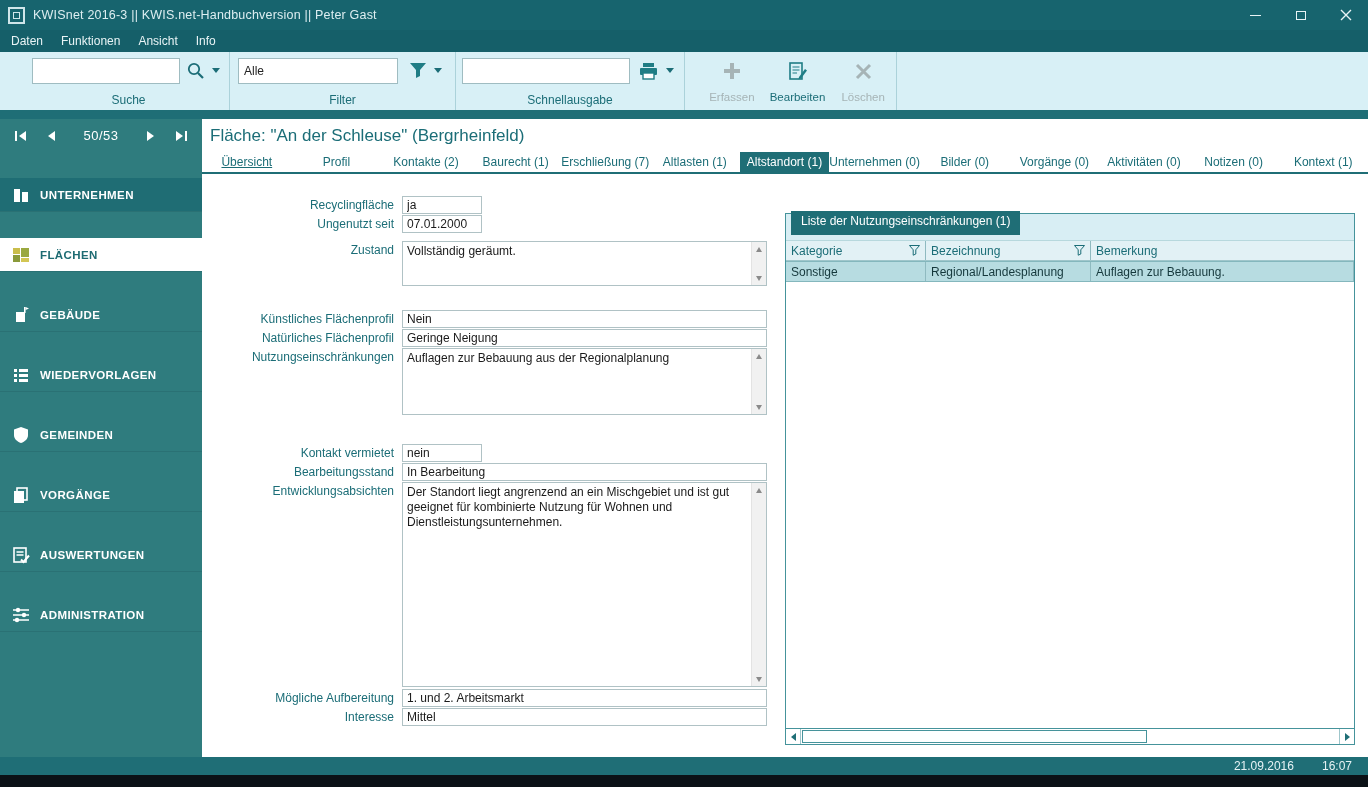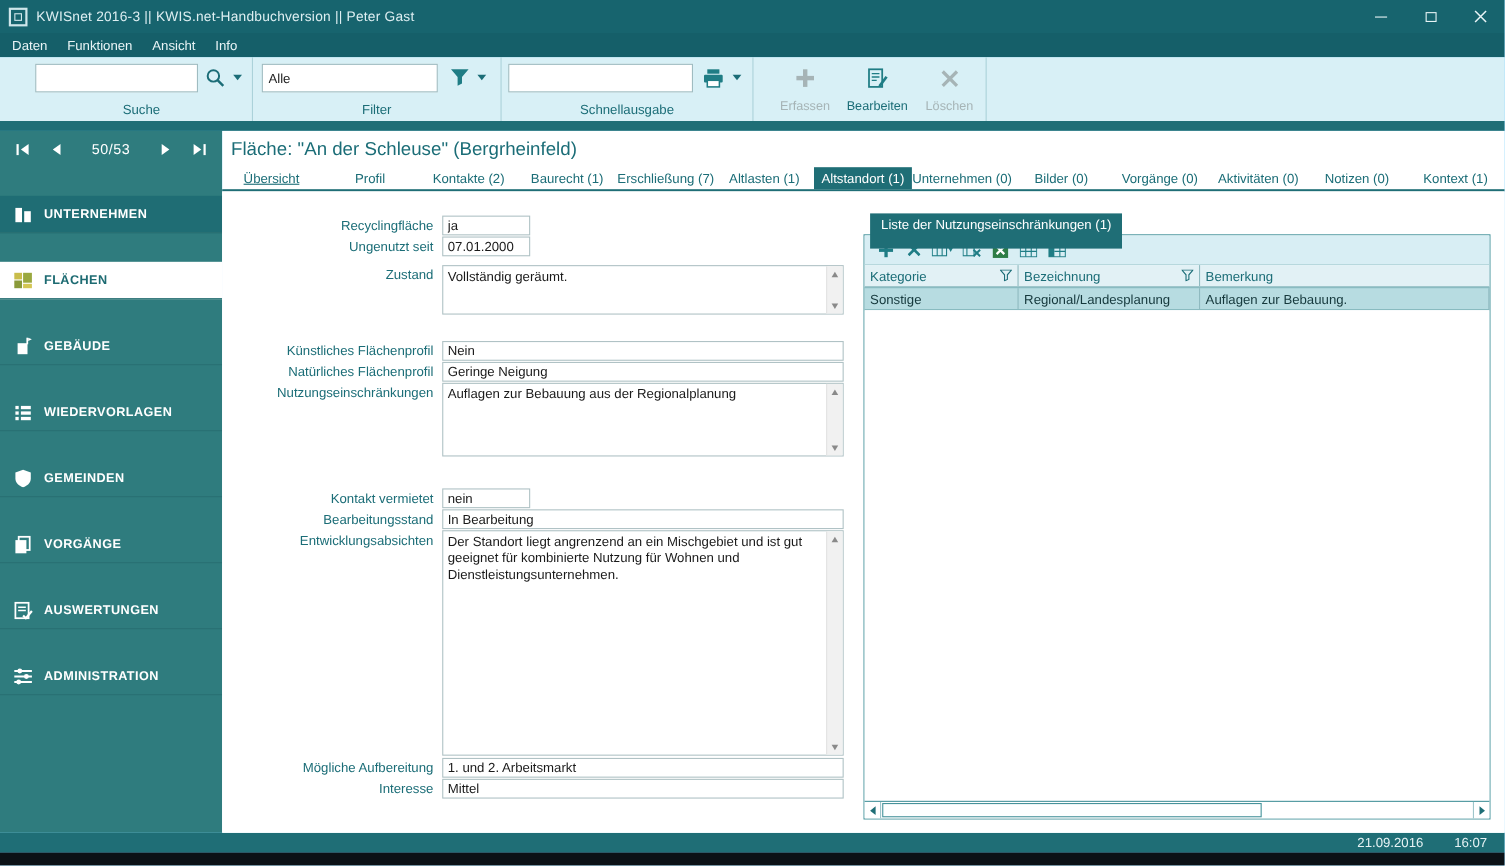--- a/index.html
+++ b/index.html
@@ -1,18 +1,18 @@
 <!DOCTYPE html>
 <html><head>
 <meta charset="utf-8">
 <style>
   * { margin:0; padding:0; box-sizing:border-box; }
   html,body { width:1368px; height:787px; }
   body { font-family:"Liberation Sans", sans-serif; font-size:12px; overflow:hidden; background:#fff; }
-  .app { position:relative; width:1368px; height:787px; background:#7dd3fc; overflow:hidden; }
+  .app { position:relative; width:1368px; height:787px; background:#fca5a5; overflow:hidden; }
 
   
   .titlebar { height:30px; background:#17646e; display:flex; align-items:center; padding-left:8px; color:#ddeef1; }
   .appicon { width:17px; height:17px; border:2px solid #cfe6ea; display:flex; align-items:center; justify-content:center; margin-right:8px; }
   .appicon i { display:block; width:7px; height:7px; border:1.5px solid #cfe6ea; }
   .titletext { font-size:12.5px; letter-spacing:.2px; }
   .winbtns { margin-left:auto; display:flex; height:100%; }
   .winbtn { width:45px; height:100%; display:flex; align-items:center; justify-content:center; color:#e8f4f6; }
   .winbtn .minglyph { width:11px; height:1px; background:#e8f4f6; display:block; }
   .winbtn .maxglyph { width:10px; height:9px; border:1px solid #e8f4f6; display:block; }
@@ -82,21 +82,21 @@
   .ta .tatext { padding:2px 20px 2px 4px; font-size:12px; line-height:15px; color:#1a1a1a; }
   .h45 { height:45px; } .h67 { height:67px; } .h205 { height:205px; }
   .vs { position:absolute; top:0; right:0; bottom:0; width:15px; background:#f1f1f1; border-left:1px solid #e3e3e3; }
   .vs .arr { position:absolute; left:0; width:100%; height:14px; display:flex; align-items:center; justify-content:center; }
   .vs .up { top:0; } .vs .dn { bottom:0; }
   .tri-up { width:0; height:0; border-left:3.5px solid transparent; border-right:3.5px solid transparent; border-bottom:5px solid #8a8a8a; }
   .tri-dn { width:0; height:0; border-left:3.5px solid transparent; border-right:3.5px solid transparent; border-top:5px solid #8a8a8a; }
 
   
   .panel { position:absolute; left:583px; top:20px; width:570px; height:551px; }
-  .panel-tab { position:absolute; top:0; left:6px; height:32px; background:#1f6e76; color:#fff; line-height:20px; padding:0 10px; font-size:12px; z-index:2; }
+  .panel-tab { position:absolute; top:17px; left:6px; height:24px; background:#1f6e76; color:#fff; line-height:20px; padding:0 10px; font-size:12px; z-index:2; }
   .panel-body { position:absolute; top:19px; left:0; right:0; bottom:0; border:1px solid #45939b; display:flex; flex-direction:column; background:#fff; }
   .grid-toolbar { height:27px; background:#d8eef4; border-bottom:1px solid #b7d8dd; display:flex; align-items:center; padding-left:8px; gap:4px; }
   .gt-icon { width:22px; height:22px; display:flex; align-items:center; justify-content:center; }
   .grid-head { height:20px; display:flex; background:#e2f1f5; color:#1b6d77; border-bottom:1px solid #9fc6cb; }
   .gh-cell { display:flex; align-items:center; padding:0 5px; border-right:1px solid #8fbac0; font-size:12px; }
   .gcol1 { width:140px; } .gcol2 { width:165px; } .gcol3 { flex:1; border-right:none; }
   .gh-cell .funnel { margin-left:auto; }
   .grid-row { height:21px; display:flex; background:#b7dce1; border-bottom:1px solid #84b7bd; border-top:1px solid #84b7bd; color:#15383c; }
   .gr-cell { display:flex; align-items:center; padding:0 5px; border-right:1px solid #8fbac0; font-size:12px; white-space:nowrap; overflow:hidden; }
   .grid-empty { flex:1; background:#fff; }

